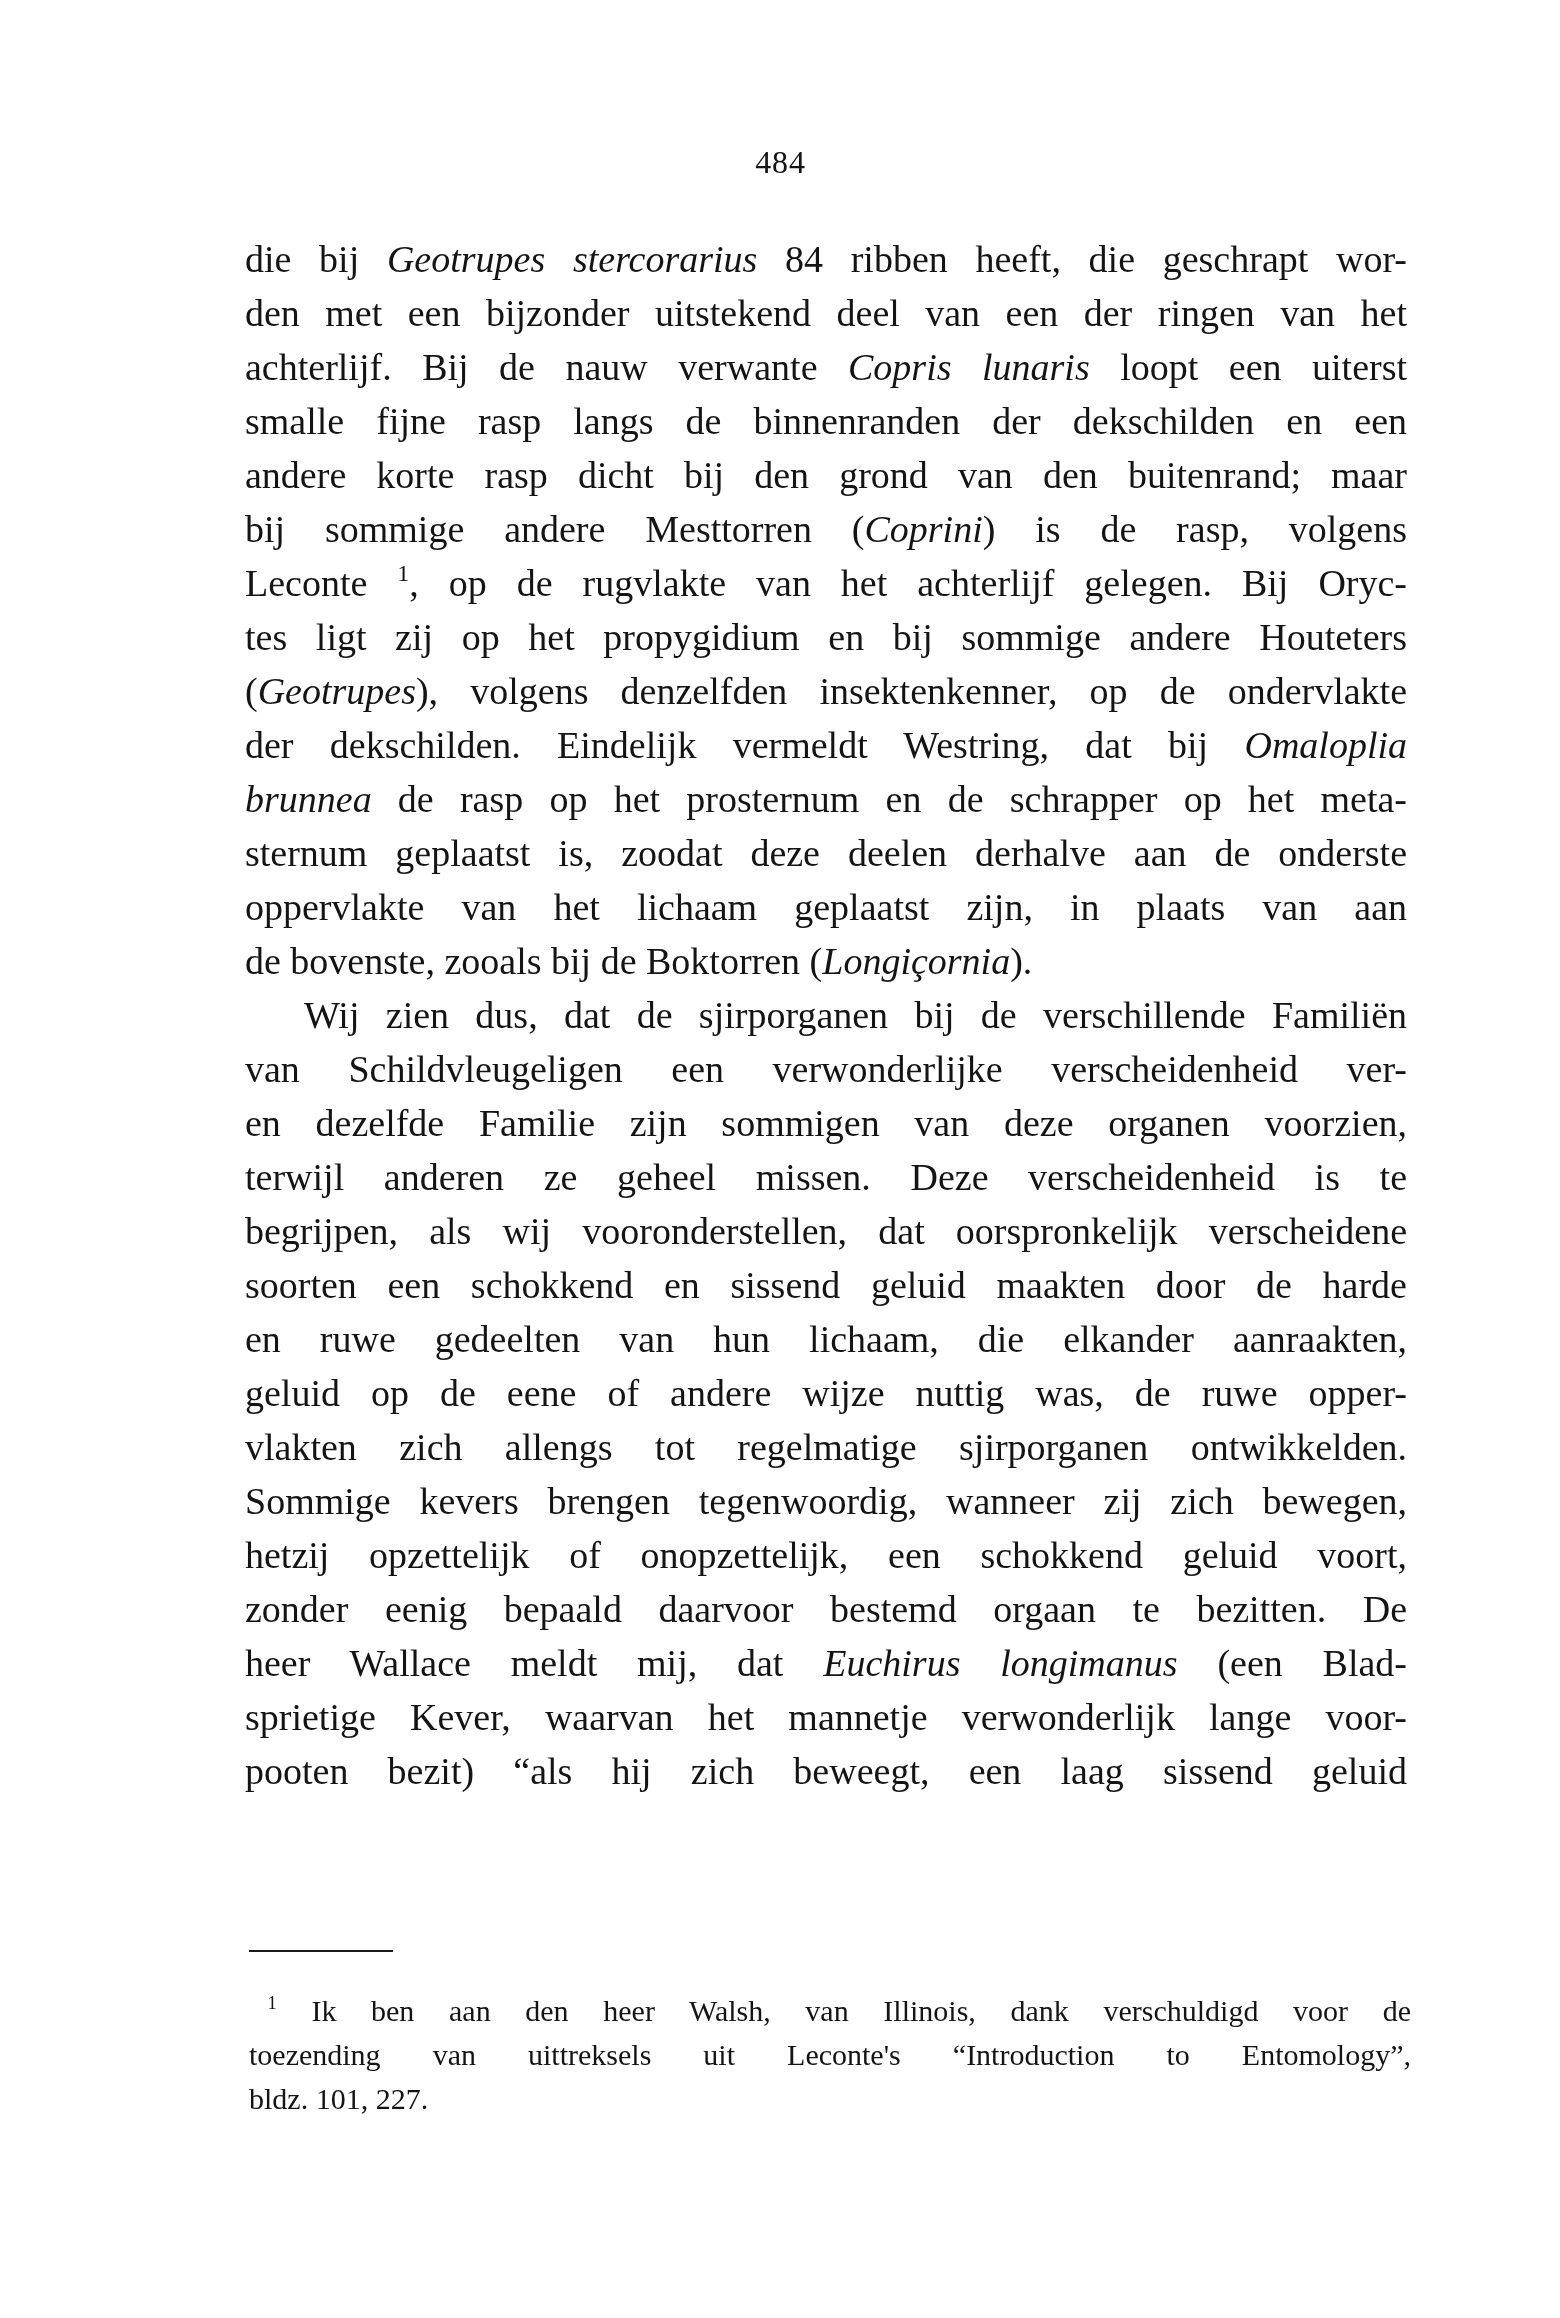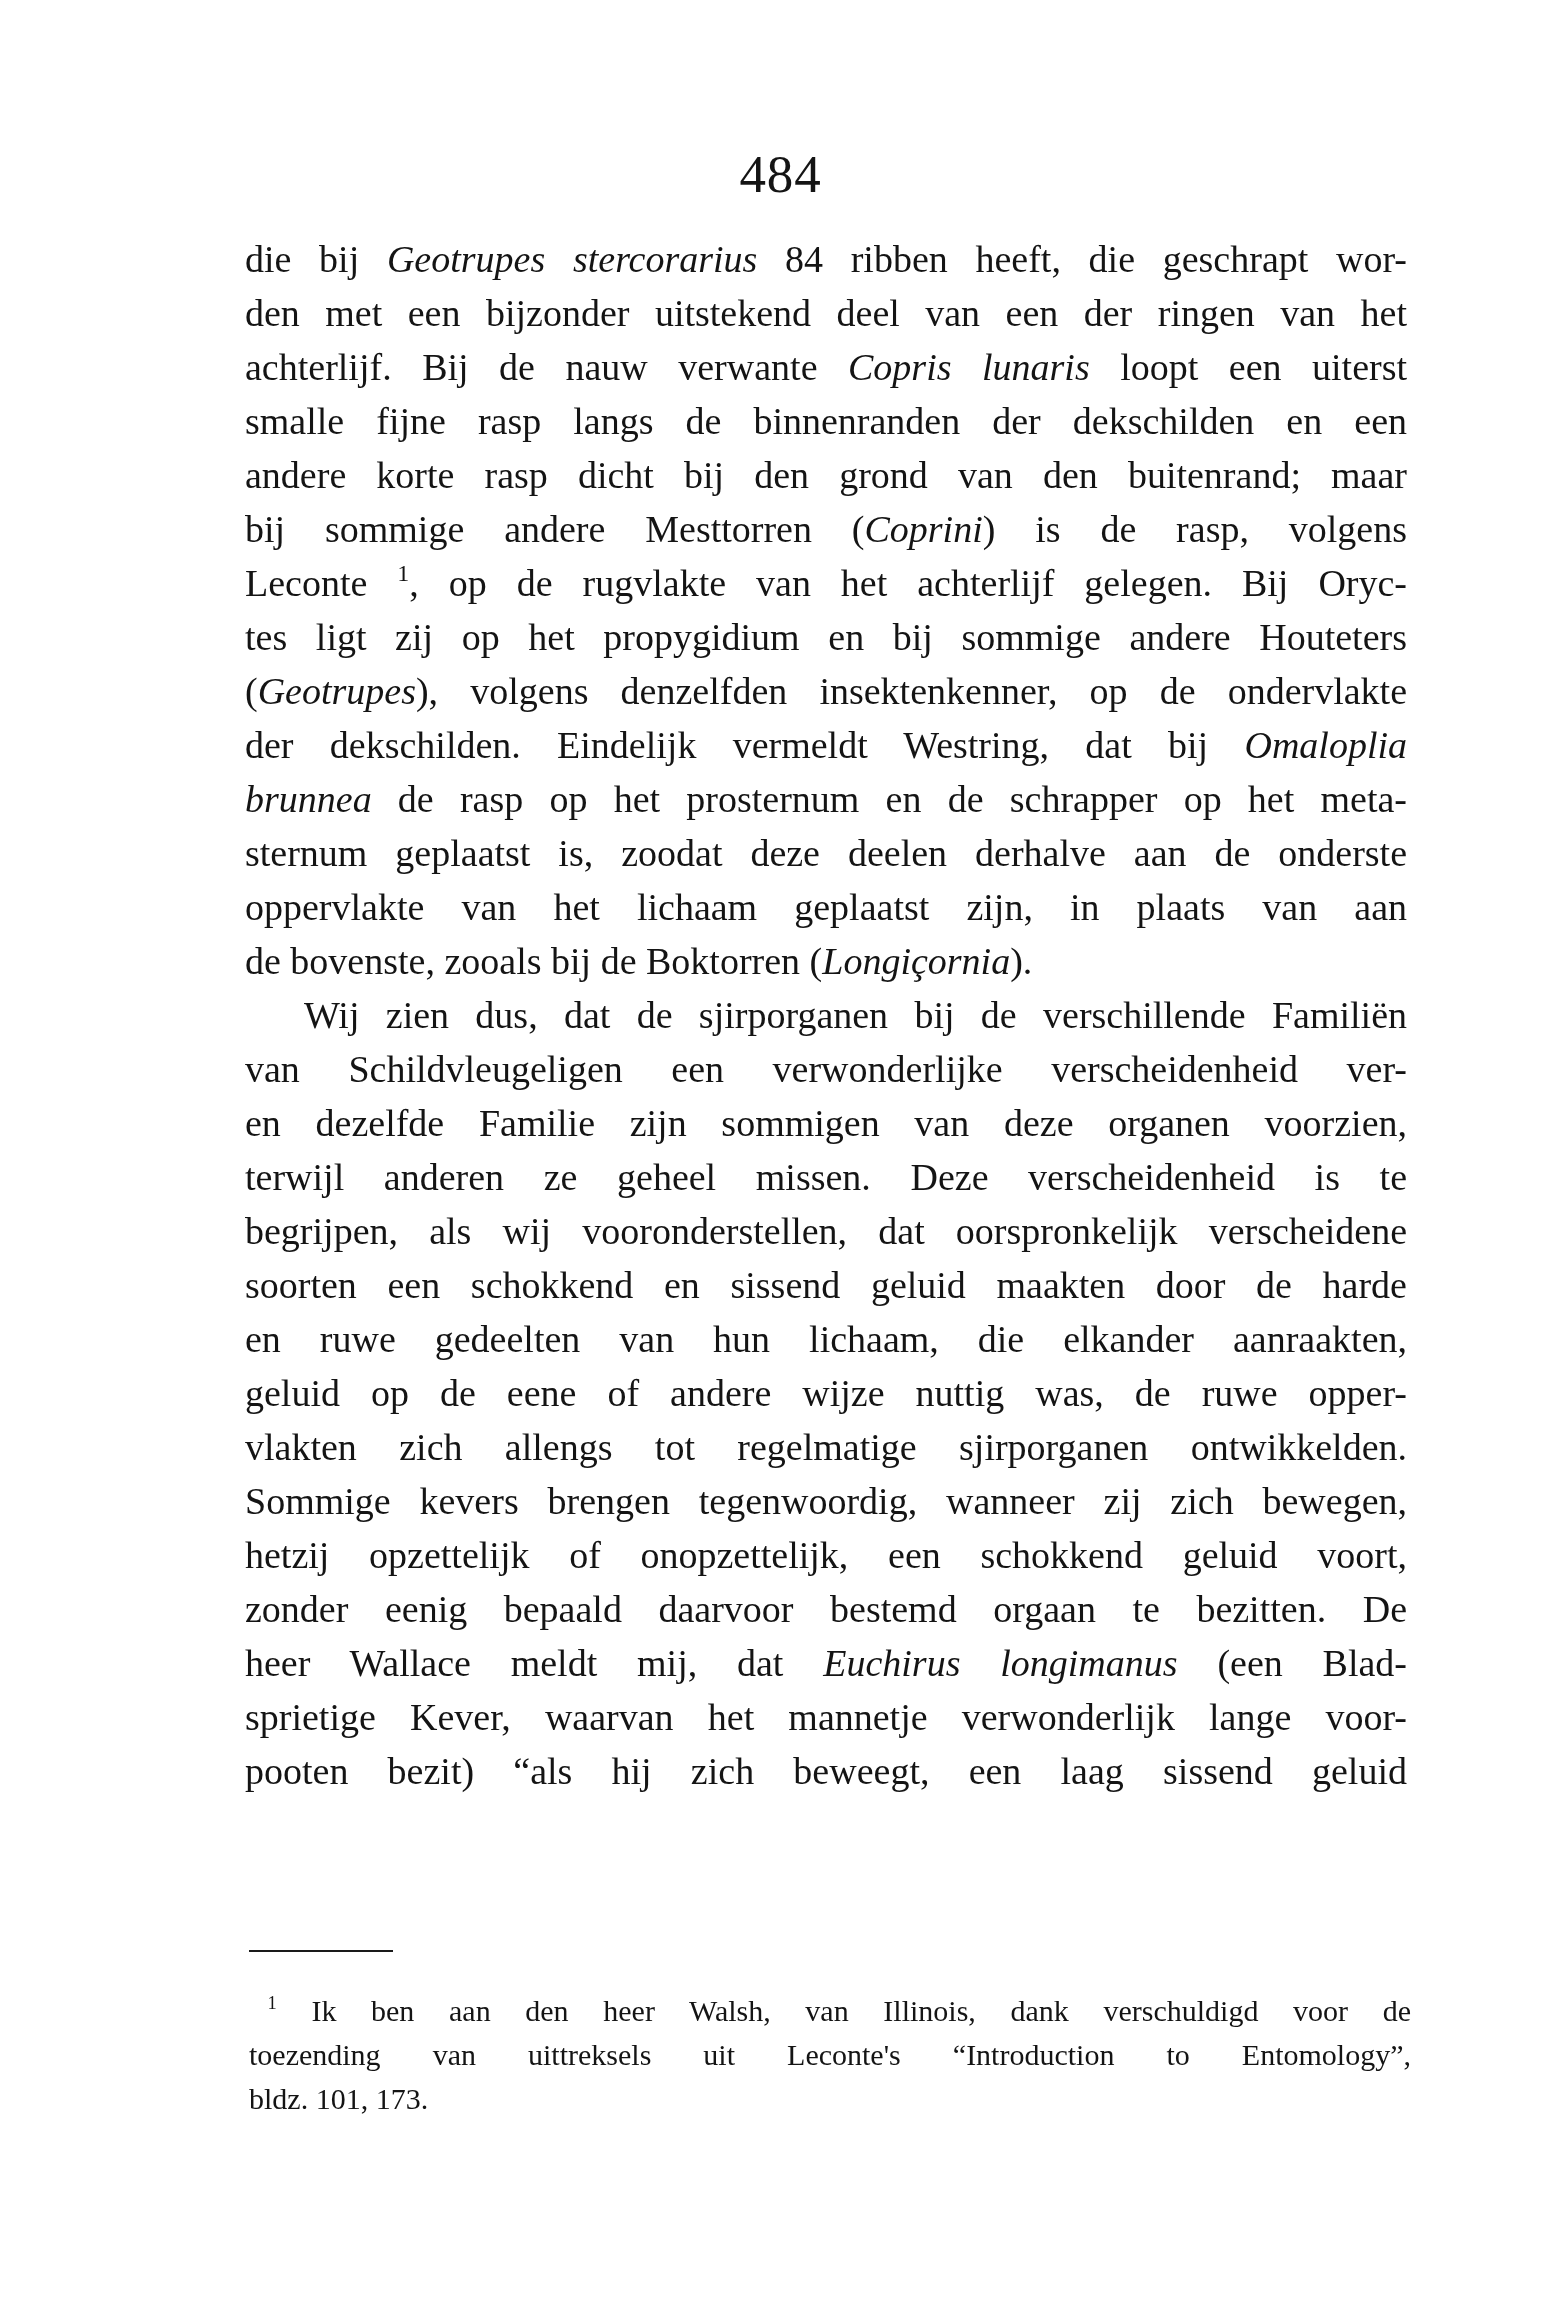--- a/index.html
+++ b/index.html
@@ -1,19 +1,19 @@
 <!DOCTYPE html>
 <html style="font-size:7.4px"><head>
 <meta charset="utf-8">
 <style>
   html, body { margin: 0; padding: 0; background: #ffffff; }
   body { width: 1561px; height: 2395px; position: relative; overflow: hidden;
          font-family: "Liberation Serif", "DejaVu Serif", serif; color: #141414; }
   .page-number { position: absolute; top: 144px; left: 0; width: 1561px; text-align: center;
-                 font-size: 53px; letter-spacing: 0.9px; }
+                 font-size: 32px; letter-spacing: 0.9px; }
   .body-text { position: absolute; left: 245px; top: 232px; width: 1162px; }
   .line { height: 54px; line-height: 54px; font-size: 38px; white-space: nowrap;
           text-align: justify; text-align-last: justify; display: block; }
   .line.last { text-align-last: left; }
   .line.indent { padding-left: 59px; }
   .it { font-style: italic; }
   sup.fn { font-size: 24px; vertical-align: 15px; line-height: 0; }
   .fn-rule { position: absolute; left: 249px; top: 1950px; width: 144px; height: 2.3px; background: #1a1a1a; }
   .footnotes { position: absolute; left: 249px; top: 1989px; width: 1162px; }
   .fline { height: 44px; line-height: 44px; font-size: 30px; white-space: nowrap;
@@ -57,15 +57,15 @@
   <span class="line"><span>heer Wallace meldt mij, dat </span><span class="it">Euchirus longimanus</span><span> (een Blad-</span></span>
   <span class="line"><span>sprietige Kever, waarvan het mannetje verwonderlijk lange voor-</span></span>
   <span class="line"><span>pooten bezit) “als hij zich beweegt, een laag sissend geluid</span></span>
 </div>
 
 <div class="fn-rule"></div>
 
 <div class="footnotes">
   <span class="fline first"><sup class="fnm">1</sup> <span>Ik ben aan den heer Walsh, van Illinois, dank verschuldigd voor de</span></span>
   <span class="fline"><span>toezending van uittreksels uit Leconte's “Introduction to Entomology”,</span></span>
-  <span class="fline last"><span>bldz. 101, 173.</span></span>
+  <span class="fline last"><span>bldz. 101, 227.</span></span>
 </div>
 
 
 </body></html>

